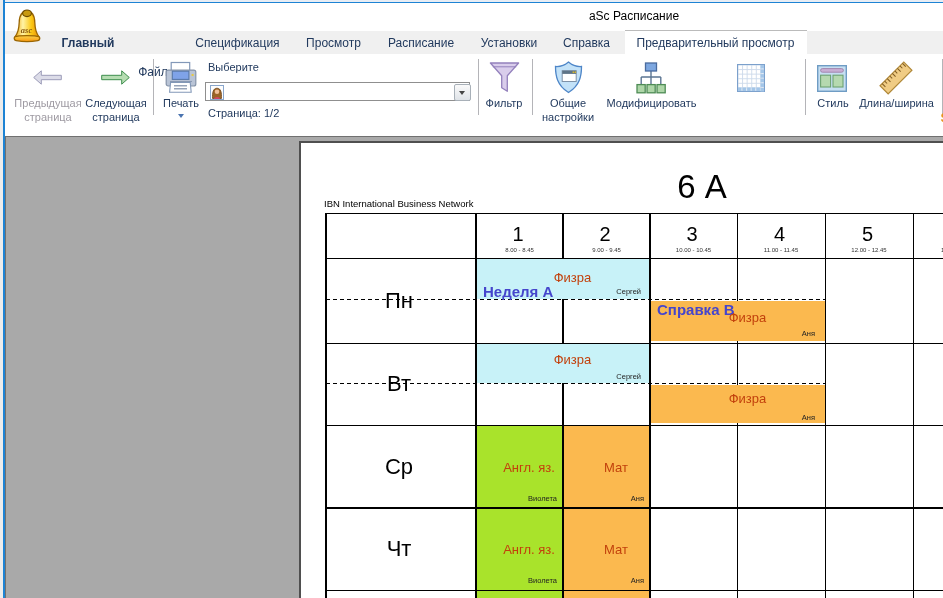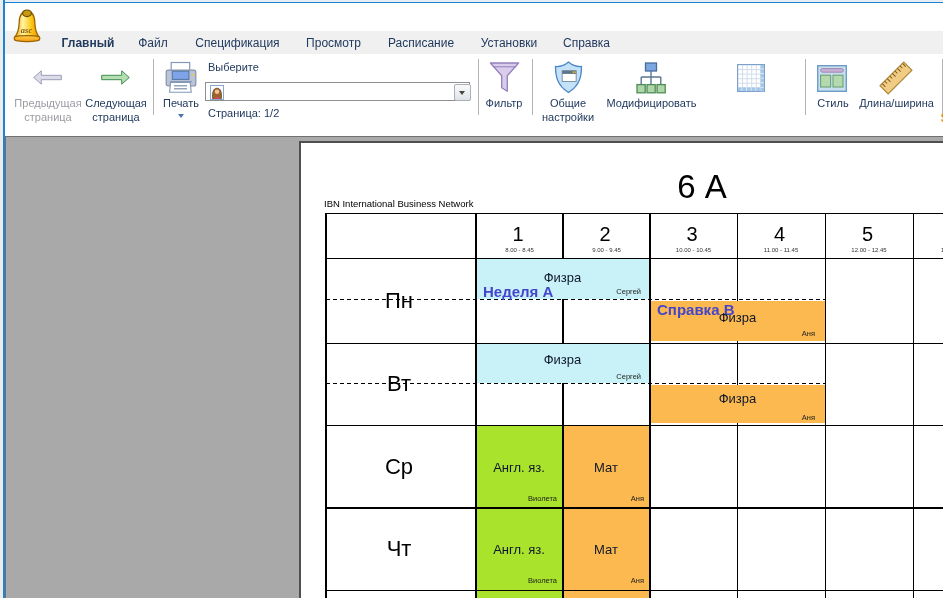--- a/index.html
+++ b/index.html
@@ -3,42 +3,44 @@
 <meta charset="utf-8">
 <style>
 html,body{margin:0;padding:0;}
 #win{position:relative;width:943px;height:598px;overflow:hidden;background:#fff;
   font-family:"Liberation Sans",sans-serif;}
 .abs{position:absolute;}
 .lbl{position:absolute;font-size:11px;line-height:13.8px;text-align:center;color:#223a5e;white-space:nowrap;}
 .sep{position:absolute;top:59px;height:56px;width:1px;background:#b4b4b8;}
 .tab{position:absolute;top:31px;height:23px;font-size:12px;color:#223a5e;display:flex;align-items:center;justify-content:center;white-space:nowrap;}
 .gl{position:absolute;background:#000;}
-.cellT{position:absolute;font-size:13px;color:#0f172a;text-align:center;white-space:nowrap;}
+.cellT{position:absolute;font-size:13px;color:#c2410c;text-align:center;white-space:nowrap;padding-left:10px;}
 .small{position:absolute;font-size:7.5px;color:#222;white-space:nowrap;}
 .day{position:absolute;font-size:22px;color:#000;text-align:center;white-space:nowrap;}
 .num{position:absolute;font-size:20px;color:#000;text-align:center;}
 .time{position:absolute;font-size:6px;color:#333;text-align:center;white-space:nowrap;}
 .week{position:absolute;font-weight:bold;font-size:15px;color:#4545cc;white-space:nowrap;}
 </style>
 </head>
 <body>
 <div id="win">
 
   <div class="abs" style="left:0;top:0;width:943px;height:31px;background:#fff;"></div>
+  <div class="abs" style="left:560px;top:3px;width:148px;height:26px;font-size:12px;color:#000;display:flex;align-items:center;justify-content:center;">aSc Расписание</div>
 
   <div class="abs" style="left:0;top:31px;width:943px;height:23px;background:#f0f0f0;"></div>
 
   <div class="abs" style="left:0;top:0;width:943px;height:1.5px;background:#e8edf4;"></div>
   <div class="abs" style="left:0;top:1.5px;width:943px;height:1.5px;background:#1d83d4;"></div>
   <div class="abs" style="left:0;top:0;width:3px;height:598px;background:#ececec;"></div>
   <div class="abs" style="left:3px;top:0;width:1.5px;height:598px;background:#1d83d4;"></div>
 
+  <div class="tab" style="left:624.5px;top:30px;width:182px;background:#fff;border-top:1px solid #bbb;">Предварительный просмотр</div>
   <div class="tab" style="left:60px;width:56px;font-weight:bold;">Главный</div>
-  <div class="tab" style="left:139px;width:28px;">Файл</div>
+  <div class="tab" style="left:139px;width:28px;margin-top:29px;">Файл</div>
   <div class="tab" style="left:195px;width:85px;">Спецификация</div>
   <div class="tab" style="left:306px;width:55px;">Просмотр</div>
   <div class="tab" style="left:389px;width:64px;">Расписание</div>
   <div class="tab" style="left:481px;width:56px;">Установки</div>
   <div class="tab" style="left:564px;width:45px;">Справка</div>
 
   <svg class="abs" style="left:13px;top:9px;" width="28" height="34" viewBox="0 0 28 34">
     <defs>
       <linearGradient id="bg1" x1="0" y1="0" x2="1" y2="0">
         <stop offset="0" stop-color="#eda70d"></stop>

